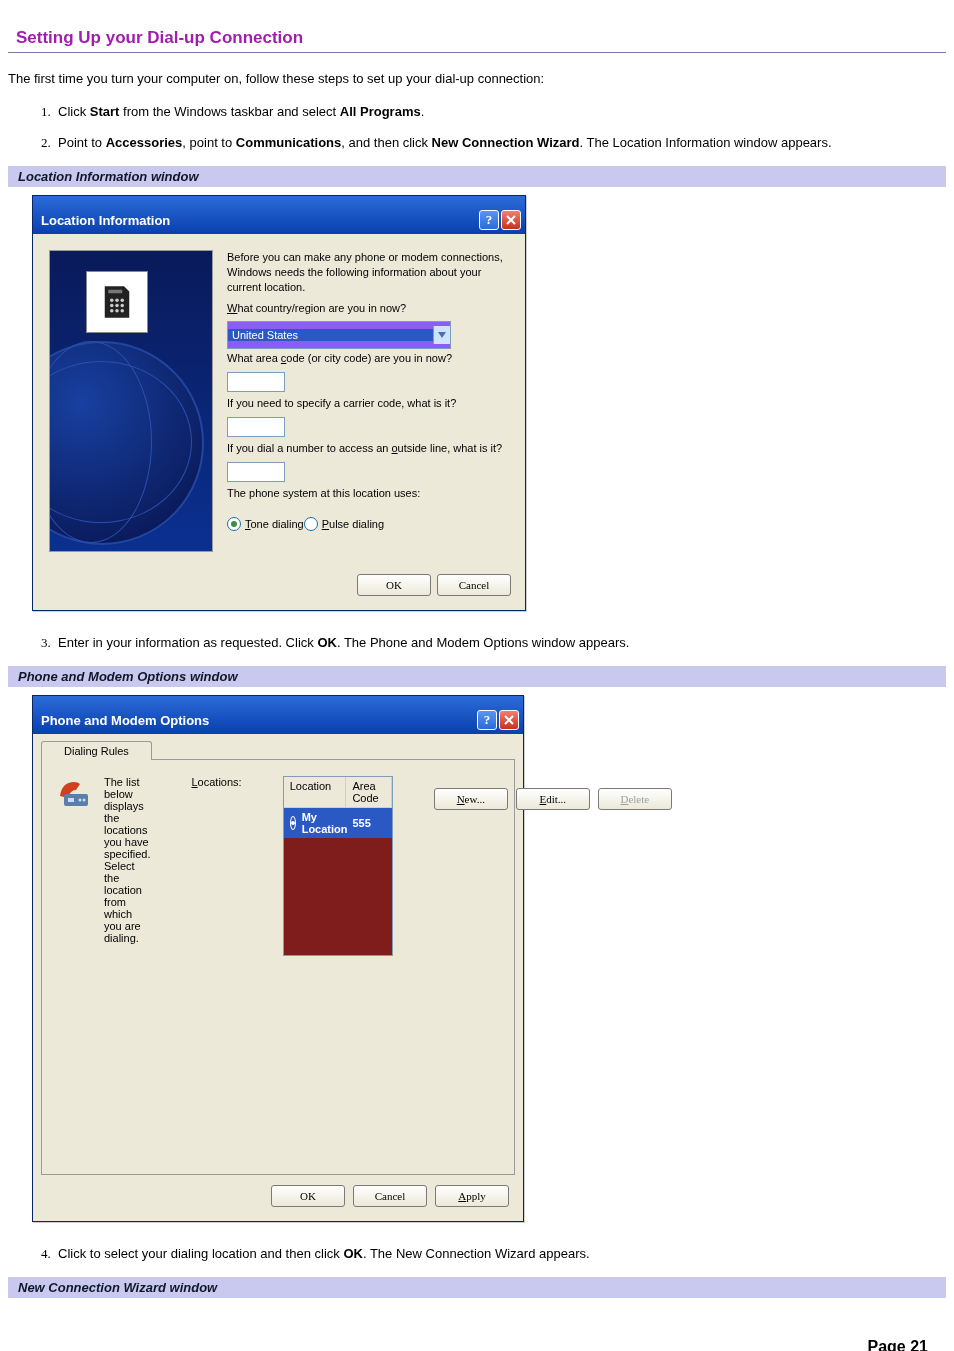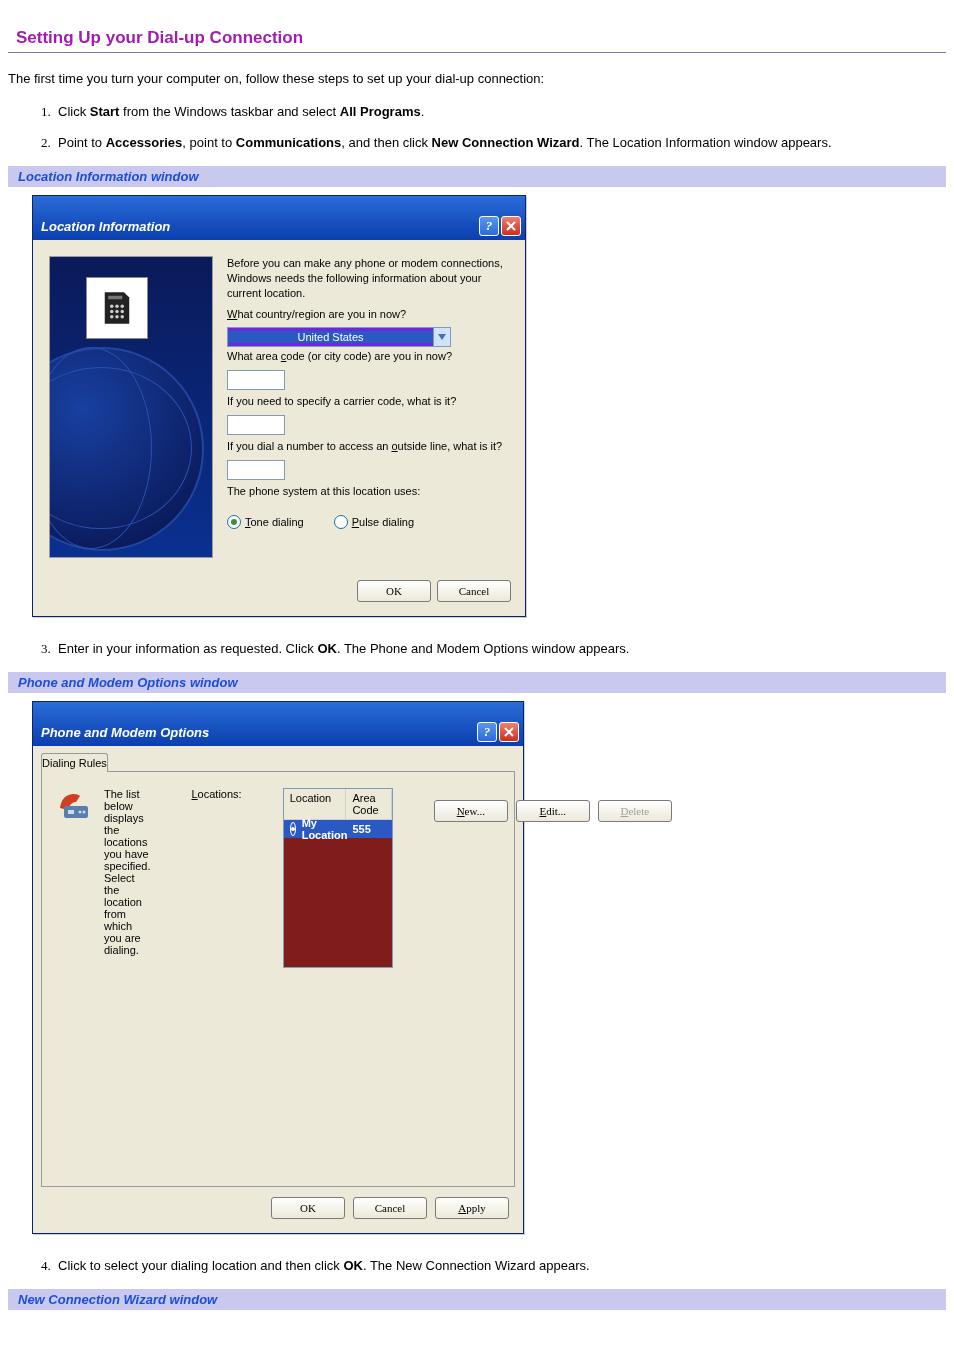--- a/index.html
+++ b/index.html
@@ -35,21 +35,21 @@
   }
   ol.steps > li::marker {
     font-family: Georgia, 'Times New Roman', serif;
     font-size: 13px;
   }
   .step b { font-weight: bold; }
   .caption-bar {
     background: #c9c9ef;
     font-style: italic;
     font-weight: bold;
-    color: #1d4ed8;
+    color: #0f172a;
     font-size: 13px;
     padding: 3px 10px;
     margin: 0 0 8px 0;
   }
 
   
   .xp-dialog {
     width: 492px;
     border: 1px solid #0a246a;
     background: #ece9d8;
@@ -59,24 +59,23 @@
     margin-left: 24px;
     margin-bottom: 24px;
     box-shadow: 1px 1px 0 #7f7f7f60;
   }
   .xp-titlebar {
     background: linear-gradient(#2a6cd8, #0a3fae);
     color: #fff;
     height: 28px;
     display: flex;
     align-items: center;
-    padding: 16px 4px 0 8px;
+    padding: 10px 4px 0 8px;
     font-weight: bold;
     font-size: 13px;
-    font-style: italic;
   }
   .xp-titlebar .title { flex: 1; }
   .xp-tbtn {
     width: 20px;
     height: 20px;
     margin-left: 2px;
     border: 1px solid #fff;
     border-radius: 3px;
     display: flex;
     align-items: center;
@@ -115,41 +114,40 @@
   .loc-art .phone-card {
     position:absolute; left:36px; top:20px; width:60px; height:60px;
     background:#fff; border:1px solid #888;
     display:flex; align-items:center; justify-content:center;
   }
   .loc-art .phone-card svg { width:42px; height:42px; }
   .loc-fields { flex:1; }
   .loc-fields p { margin:0 0 6px 0; line-height:1.35;}
   .loc-label { margin-top: 8px; }
   .xp-select {
-    width: 224px; height: 20px; border:1px solid #7f9db9;
-    display:flex; align-items:center; background:#6d28d9;
+    width: 224px; height: 28px; border:1px solid #7f9db9;
+    display:flex; align-items:center; background:#8b5cf6;
     box-sizing:border-box;
     margin-bottom:2px;
-    text-align:center;
   }
   .xp-select .sel-text {
     flex:1; color:#fff; background:#2b59c3; padding:0 4px; font-size:11px;
   }
   .xp-select .sel-arrow {
     width:16px; height:18px; background:#cfe3ff;
     display:flex; align-items:center; justify-content:center;
     border-left:1px solid #7f9db9;
   }
   .xp-input {
     height:20px; border:1px solid #7f9db9; background:#fff;
     box-sizing:border-box; padding:0 4px; font-family:Tahoma; font-size:11px;
     margin-bottom:4px;
   }
   .xp-input.short { width:58px; }
-  .radio-row { display:flex; gap:30px; margin-top:16px; }
+  .radio-row { display:flex; margin-top:16px; }
   .radio-opt { display:flex; align-items:center; gap:4px; }
   .radio {
     width:12px; height:12px; border:1px solid #1c6ea4; border-radius:50%; background:#fff;
     display:flex; align-items:center; justify-content:center;
   }
   .radio.sel::after { content:""; width:6px; height:6px; border-radius:50%; background:#3c8f3c; }
   .xp-btn-row { display:flex; justify-content:flex-end; gap:6px; padding:6px 14px 14px; }
   .xp-button {
     min-width:74px; height:22px; border:1px solid #7a7a7a; border-radius:3px;
     background:linear-gradient(#fff,#ece9d8);
@@ -157,21 +155,21 @@
     line-height:20px; box-sizing:border-box;
   }
   .xp-button.disabled { color:#a0a0a0; }
   .underline-accel { text-decoration: underline; text-decoration-thickness:1px; }
 
   
   .pm-body { padding: 6px 8px 10px; }
   .pm-tabbar { display:flex; }
   .pm-tab {
     border:1px solid #9a9a9a; border-bottom:none;
-    background:#ece9d8; padding:3px 0; font-size:11px;
+    background:#ece9d8; padding:3px 22px; font-size:11px;
     border-top-left-radius:3px; border-top-right-radius:3px;
     position:relative; top:1px; z-index:2;
   }
   .pm-panel {
     border:1px solid #9a9a9a; background:#ece9d8;
     padding:16px 14px 18px; min-height:380px;
     display:flex; flex-direction:row;gap:41px;
   }
   .pm-desc-row { display:flex; gap:12px; margin-bottom:10px; }
   .pm-icon { width:36px; height:36px; flex-shrink:0; }
@@ -179,21 +177,21 @@
     border:1px solid #7f9db9; background:#7f1d1d; height:180px;
     box-sizing:border-box; font-size:11px;
   }
   .pm-th-row { display:flex; }
   .pm-th {
     background:#ece9d8; border-right:1px solid #cfcfcf; border-bottom:1px solid #cfcfcf;
     padding:3px 6px; box-sizing:border-box;
   }
   .pm-th.loc { width:58%; }
   .pm-th.ac  { width:42%; }
-  .pm-row { display:flex; height:18px;justify-content:flex-end; }
+  .pm-row { display:flex; height:30px;justify-content:flex-end; }
   .pm-row.sel { background:#2b59c3; color:#fff; }
   .pm-cell { padding:2px 6px; display:flex; align-items:center; gap:6px; box-sizing:border-box;}
   .pm-cell.loc { width:58%; }
   .pm-cell.ac  { width:42%; }
   .pm-row .loc-icon {
     width:12px; height:12px; border:1px solid #fff; border-radius:50%;
     display:flex; align-items:center; justify-content:center;
   }
   .pm-row .loc-icon::after{content:""; width:4px; height:4px; border-radius:50%; background:#fff;}
   .pm-btn-row { display:flex; justify-content:flex-end; gap:8px; margin-top:12px;}

